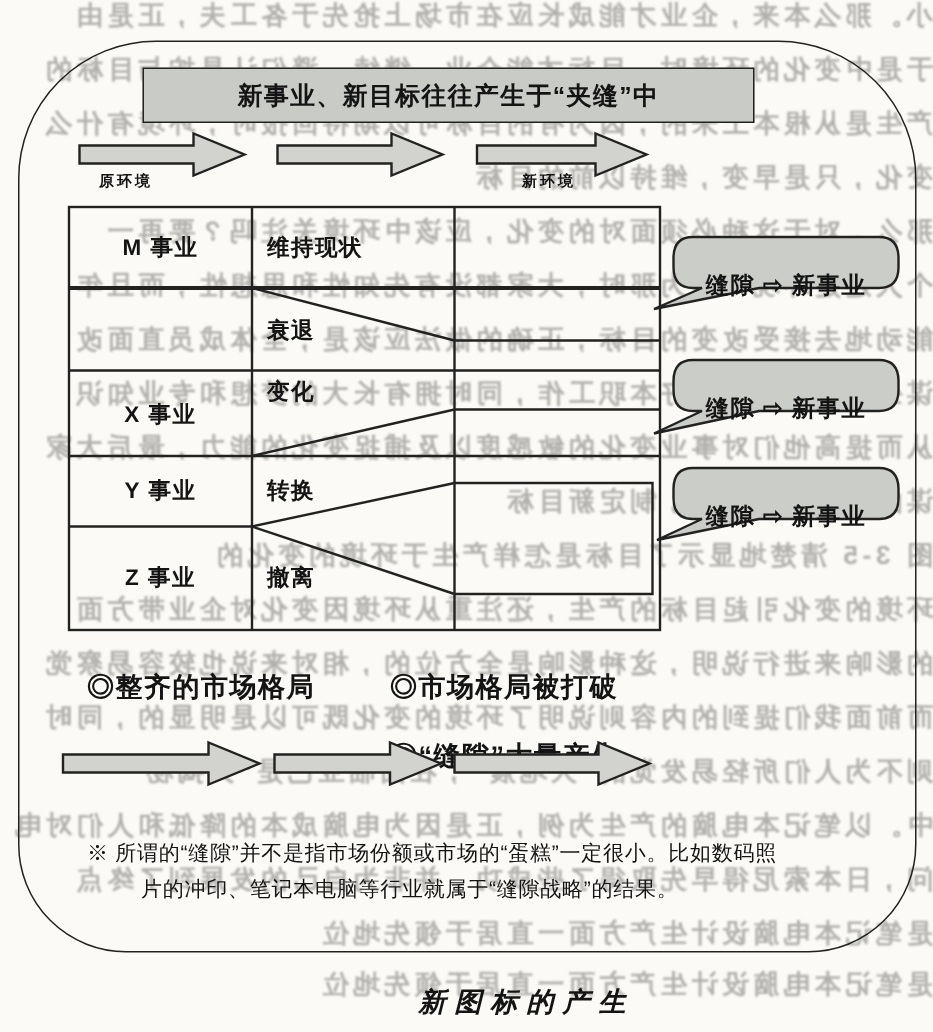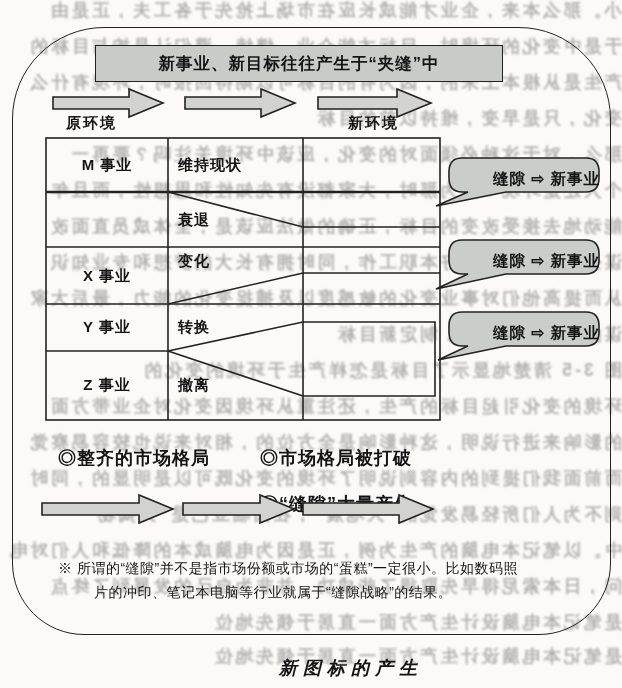--- a/index.html
+++ b/index.html
@@ -14,32 +14,32 @@
 
   .fg{position:absolute;z-index:2;}
 
   .outer-box{left:12px;top:27px;width:597px;height:606px;border:1.6px solid #222;
              border-radius:92px 92px 72px 72px;}
 
   .title-box{left:95px;top:45px;width:406px;height:35px;background:#c9cbc6;
              border:1.6px solid #222;display:flex;align-items:center;justify-content:center;
              font-size:16.5px;font-weight:bold;letter-spacing:1px;}
 
-  .env-label{font-size:15px;font-weight:bold;letter-spacing:2px;}
+  .env-label{font-size:10px;font-weight:bold;letter-spacing:2px;}
 
   .arrow-svg{position:absolute;overflow:visible;}
 
   .tbl-text{position:absolute;font-size:15px;font-weight:bold;letter-spacing:1px;}
   .tbl-name{left:59px;width:96px;text-align:center;}
   .tbl-status{left:178px;}
 
   .callout{position:absolute;width:152px;height:36px;}
   .callout svg{position:absolute;left:0;top:0;overflow:visible;}
-  .callout span{position:absolute;left:0;top:4px;width:152px;height:36px;line-height:35px;
-                text-align:right;font-size:15.5px;font-weight:bold;letter-spacing:1px;}
+  .callout span{position:absolute;left:0;top:16px;width:152px;height:36px;line-height:35px;
+                text-align:center;font-size:15.5px;font-weight:bold;letter-spacing:1px;}
 
   .bullet{position:absolute;font-size:18px;font-weight:bold;letter-spacing:1px;}
 
   .note{position:absolute;font-size:14px;font-weight:normal;letter-spacing:0.5px;}
 
   .caption{position:absolute;left:80px;top:656px;width:542px;text-align:center;
            font-family:"DejaVu Serif",serif;font-style:italic;font-weight:bold;
            font-size:18px;letter-spacing:6px;}
 </style>
 </head>

